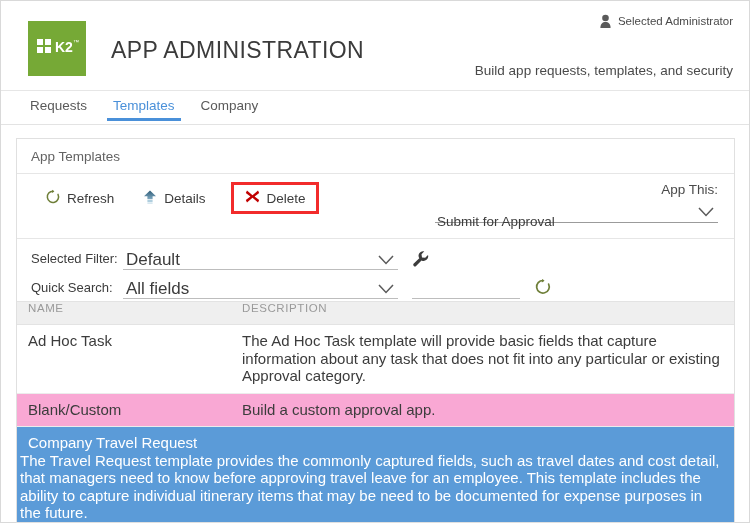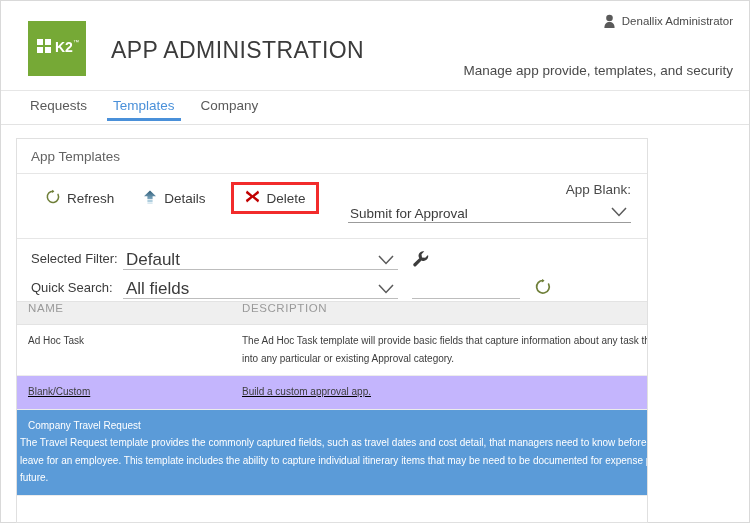--- a/index.html
+++ b/index.html
@@ -99,21 +99,21 @@
     position: absolute;
     left: 7px; right: 7px; bottom: 0;
     height: 3px;
     background: #4a90d9;
   }
 
   
   .panel {
     position: absolute;
     left: 15px; top: 137px;
-    width: 632px; height: 385px;
+    width: 719px; height: 385px;
     background: #ffffff;
     border: 1px solid #e0e0e0;
     overflow: hidden;
   }
   .panel-header {
     height: 35px;
     border-bottom: 1px solid #e6e6e6;
     display: flex; align-items: center;
     padding-left: 14px;
     background: #ffffff;
@@ -167,21 +167,21 @@
   }
   .app-type-select {
     position: relative;
     width: 283px;
     margin-left: auto;
     border-bottom: 1px solid #9b9b9b;
     height: 23px;
   }
   .app-type-value {
     position: absolute;
-    left: 2px; top: 6px;
+    left: 2px; top: 14px;
     font-size: 13.5px;
     color: #3c3c3c;
   }
   .chev {
     position: absolute;
     right: 3px; top: 4px;
     width: 18px; height: 12px;
   }
 
   
@@ -258,24 +258,24 @@
   }
   .col-name { width: 222px; flex: none; padding-left: 11px; }
   .col-desc { flex: 1; padding-left: 3px; padding-right: 14px; }
 
   .t-row {
     display: flex;
     border-bottom: 1px solid #ececec;
     padding: 7px 0 8px 0;
     cursor: pointer;
   }
-  .t-row.alt { background: #c4b5fd; text-decoration: underline; }
+  .t-row.alt { background: #f9a8d4; }
   .t-row.selected { background: #5b9bd8; flex-direction: column; }
   .t-row .cell {
-    font-size: 10px;
+    font-size: 15px;
     color: #3c3c3c;
     line-height: 17.5px;
   }
   .t-row.selected .cell { color: #ffffff; }
 </style>
 </head>
 <body>
 
 <div id="root">
 
@@ -294,24 +294,24 @@
 
     <div class="app-title">APP ADMINISTRATION</div>
 
     <div class="user-row">
       <span class="user-icon">
         <svg width="13" height="14" viewBox="0 0 13 14">
           <circle cx="6.5" cy="4" r="3.3" fill="#5a5a5a"></circle>
           <path d="M1.4 14 C1.4 9.8 3.6 8.1 6.5 8.1 C9.4 8.1 11.6 9.8 11.6 14 Z" fill="#5a5a5a"></path>
         </svg>
       </span>
-      <span class="user-name">Denallix Administrator</span>
-    </div>
-
-    <div class="subtitle">Manage app provide, templates, and security</div>
+      <span class="user-name">Selected Administrator</span>
+    </div>
+
+    <div class="subtitle">Build app requests, templates, and security</div>
   </div>
 
   <div class="tabs">
     <div class="tab">Requests</div>
     <div class="tab active">Templates</div>
     <div class="tab">Company</div>
   </div>
 
   <div class="panel">
 
@@ -355,21 +355,21 @@
             <svg width="17" height="17" viewBox="0 0 17 17">
               <path d="M3 2.4 L8.5 7.2 L14 2.4 L15.2 5.0 L10.6 8.5 L15.2 12.0 L14 14.6 L8.5 9.8 L3 14.6 L1.8 12.0 L6.4 8.5 L1.8 5.0 Z" fill="#c00000"></path>
             </svg>
           </span>
           <span>Delete</span>
         </div>
 
       </div>
 
       <div class="app-type-wrap">
-        <span class="app-type-label">App Blank:</span>
+        <span class="app-type-label">App This:</span>
         <div class="app-type-select">
           <span class="app-type-value">Submit for Approval</span>
           <span class="chev">
             <svg width="18" height="12" viewBox="0 0 18 12">
               <path d="M2 2 L9 9.5 L16 2" fill="none" stroke="#5a5a5a" stroke-width="1.5"></path>
             </svg>
           </span>
         </div>
       </div>
 

